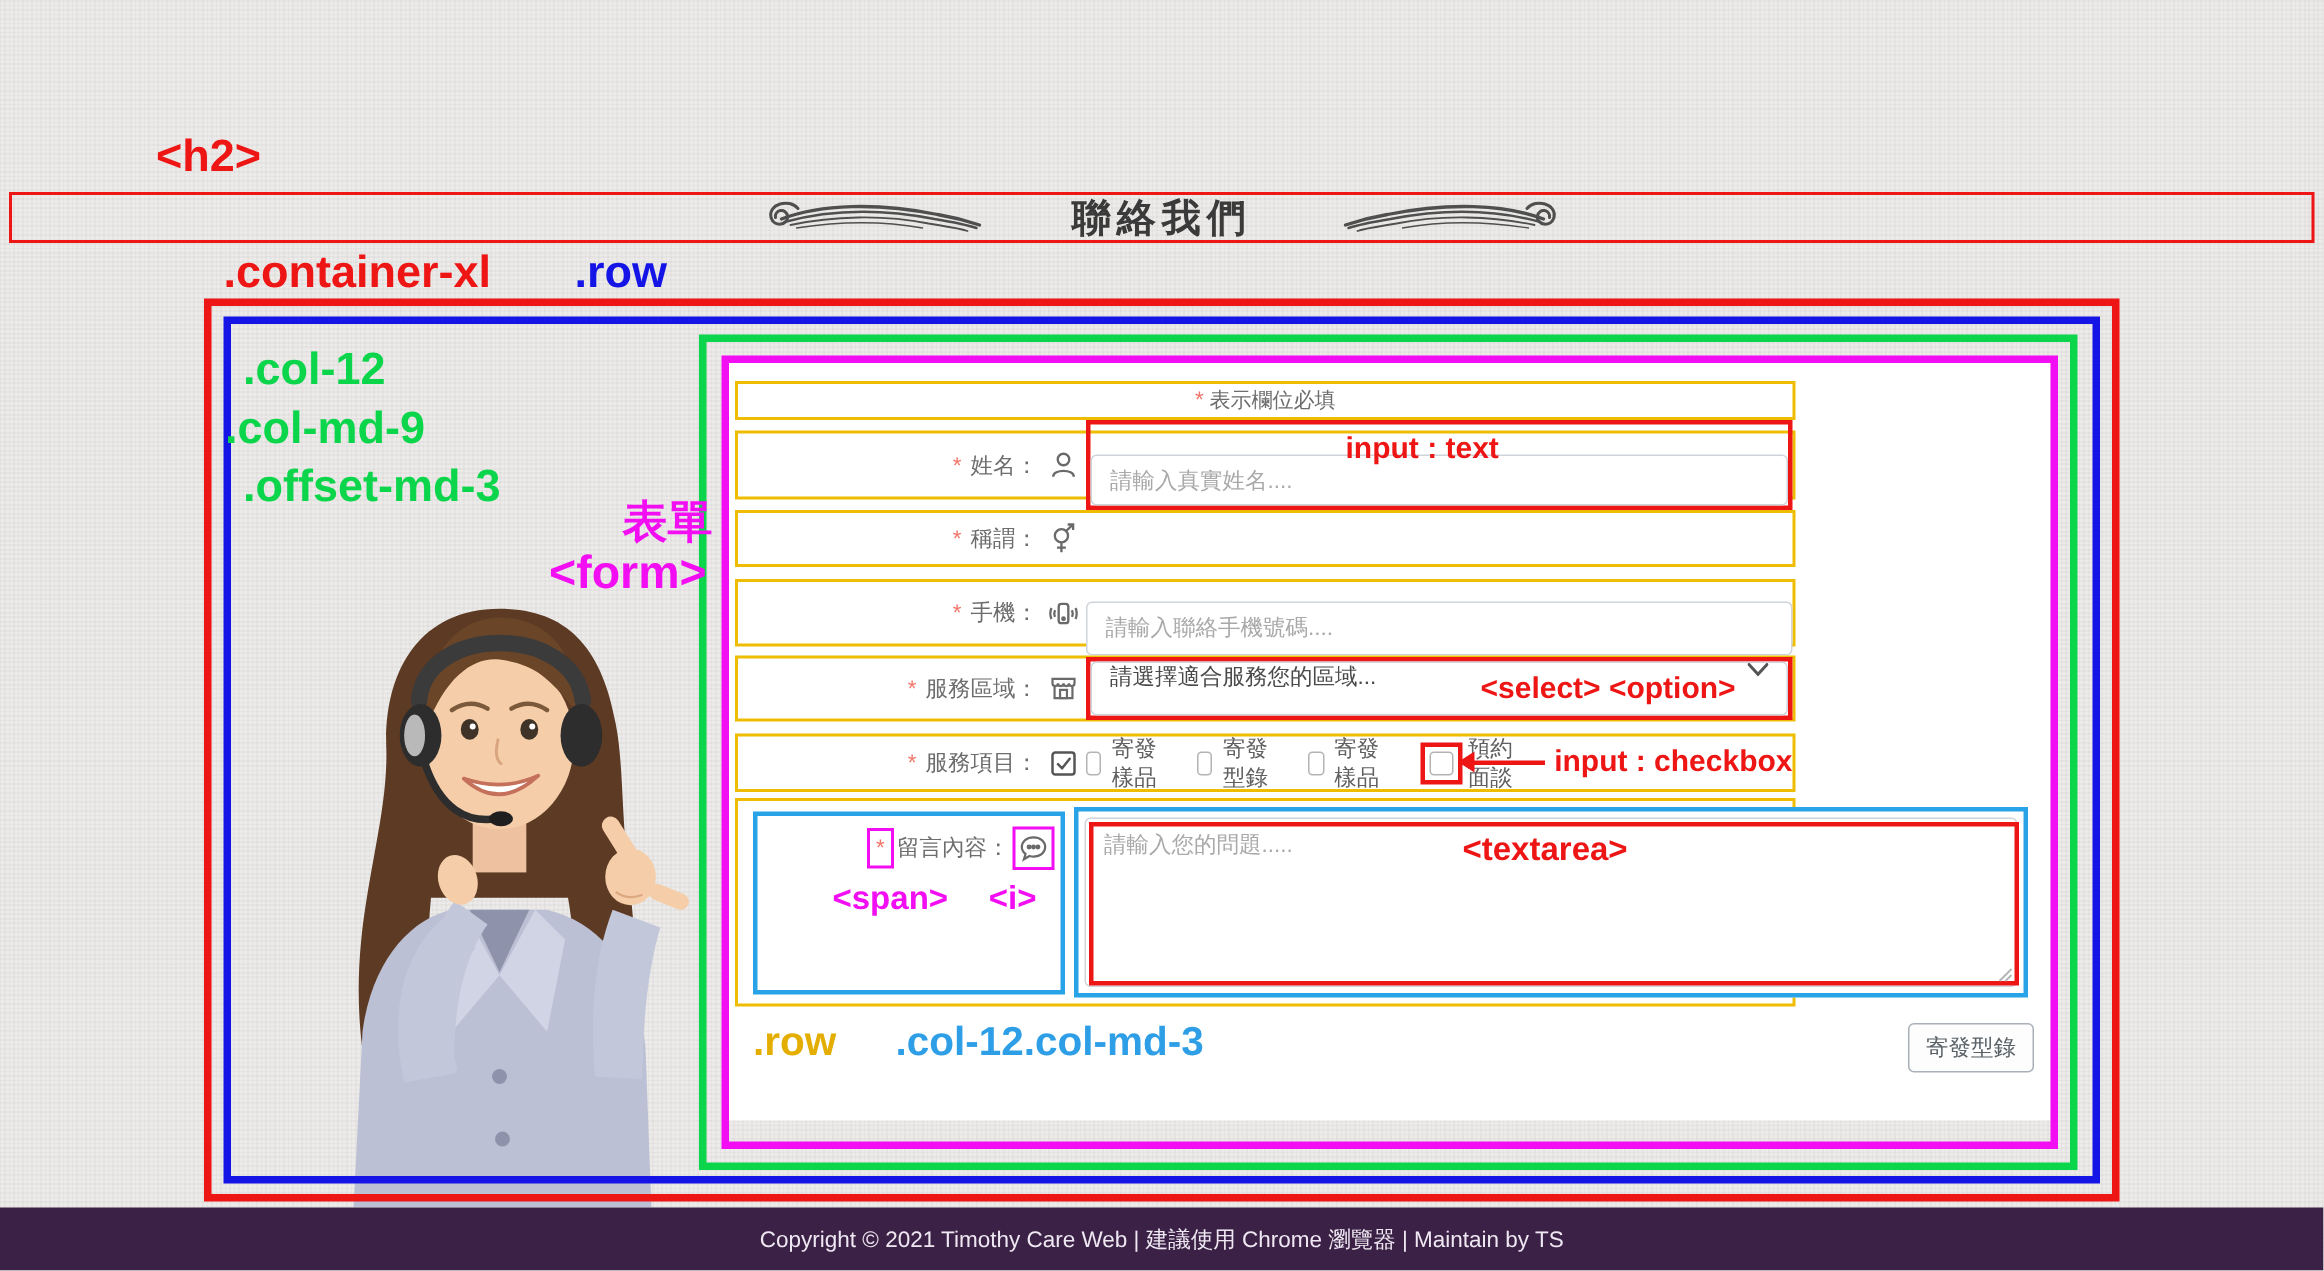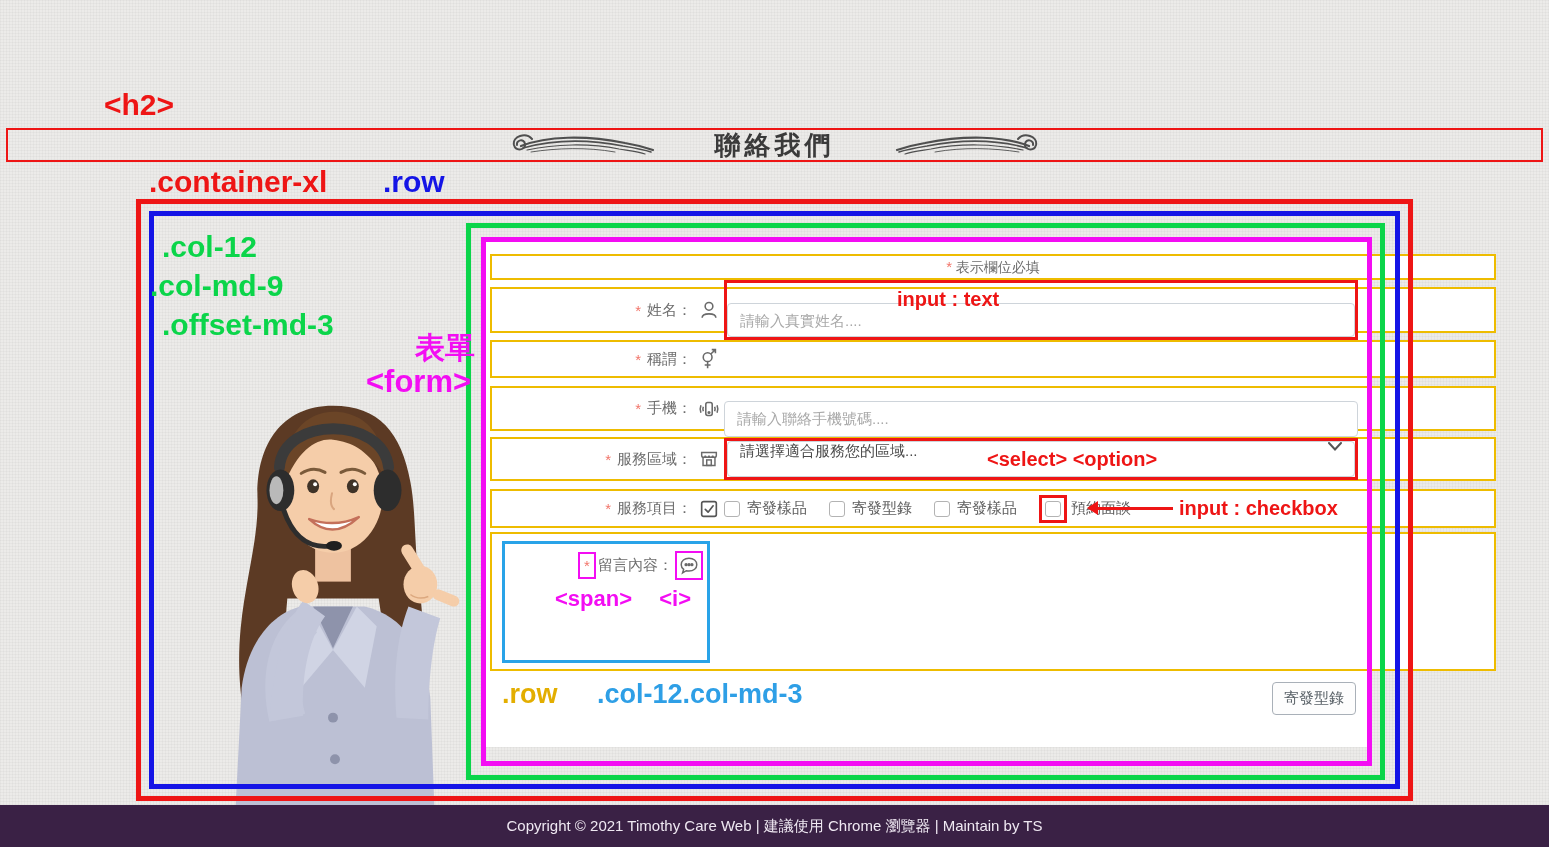--- a/index.html
+++ b/index.html
@@ -33,21 +33,21 @@
   
   .box{position:absolute;box-sizing:border-box;background:transparent;pointer-events:none;}
   .box-red{left:136px;top:199px;width:1277px;height:602px;border:5px solid #ee1515;z-index:6;}
   .box-blue{left:149px;top:211px;width:1251px;height:578px;border:5px solid #1414e6;z-index:6;}
   .box-green{left:466px;top:223px;width:919px;height:557px;border:5px solid #0bd54a;z-index:6;}
   .box-magenta{left:481px;top:237px;width:891px;height:529px;border:5px solid #f30df3;z-index:6;}
   .white-panel{left:486px;top:242px;width:881px;height:505px;background:#ffffff;z-index:2;}
 
   
   .frow{
-    position:absolute;left:490px;width:1006px;box-sizing:border-box;
+    position:absolute;left:490px;width:707px;box-sizing:border-box;
     border:2px solid #eebc00;background:#fff;z-index:3;
     display:flex;align-items:center;
   }
   .flabel{
     width:228px;flex:0 0 228px;display:flex;align-items:center;justify-content:flex-end;
     gap:6px;font-size:15px;color:#6d6d6d;
   }
   .star{color:#f2756a;font-size:15px;}
   .ficon{display:inline-flex;align-items:center;}
   .ctrl{position:relative;margin-left:4px;}
@@ -307,20 +307,28 @@
             <circle cx="8.8" cy="10.5" r="1" fill="#6a6a6a"></circle>
             <circle cx="12" cy="10.5" r="1" fill="#6a6a6a"></circle>
             <circle cx="15.2" cy="10.5" r="1" fill="#6a6a6a"></circle>
           </svg>
         </span>
       </span>
     </div>
     <span class="ann magenta" style="left:50px;top:42px;font-size:22px;">&lt;span&gt;</span>
     <span class="ann magenta" style="right:16px;top:42px;font-size:22px;">&lt;i&gt;</span>
   </div>
+  <div class="cyan-box" style="left:224px;top:4px;width:636px;height:127px;">
+    <textarea class="ta" style="position: absolute; left: 4px; top: 4px; width: 622px; height: 113px;" placeholder="請輸入您的問題....."></textarea>
+    <div style="position:absolute;left:7px;top:7px;width:614px;height:103px;border:3px solid #ee1515;pointer-events:none;"></div>
+    <span class="overlay-ann" style="left:256px;top:12px;font-size:22px;">&lt;textarea&gt;</span>
+    <svg style="position:absolute;right:7px;bottom:7px;" width="10" height="10" viewBox="0 0 10 10">
+      <path d="M9,1 L1,9 M9,5 L5,9" stroke="#b5b5b5" stroke-width="1.3"></path>
+    </svg>
+  </div>
 </div>
 
 <div class="ann gold" style="left:502px;top:679px;font-size:27px;z-index:4;">.row</div>
 <div class="ann sky" style="left:597px;top:679px;font-size:27px;z-index:4;">.col-12.col-md-3</div>
 <button class="submit-btn">寄發型錄</button>
 
 <div class="footer">
   <span class="footer-text">Copyright © 2021 Timothy Care Web | 建議使用 Chrome 瀏覽器 | Maintain by TS</span>
 </div>
 

